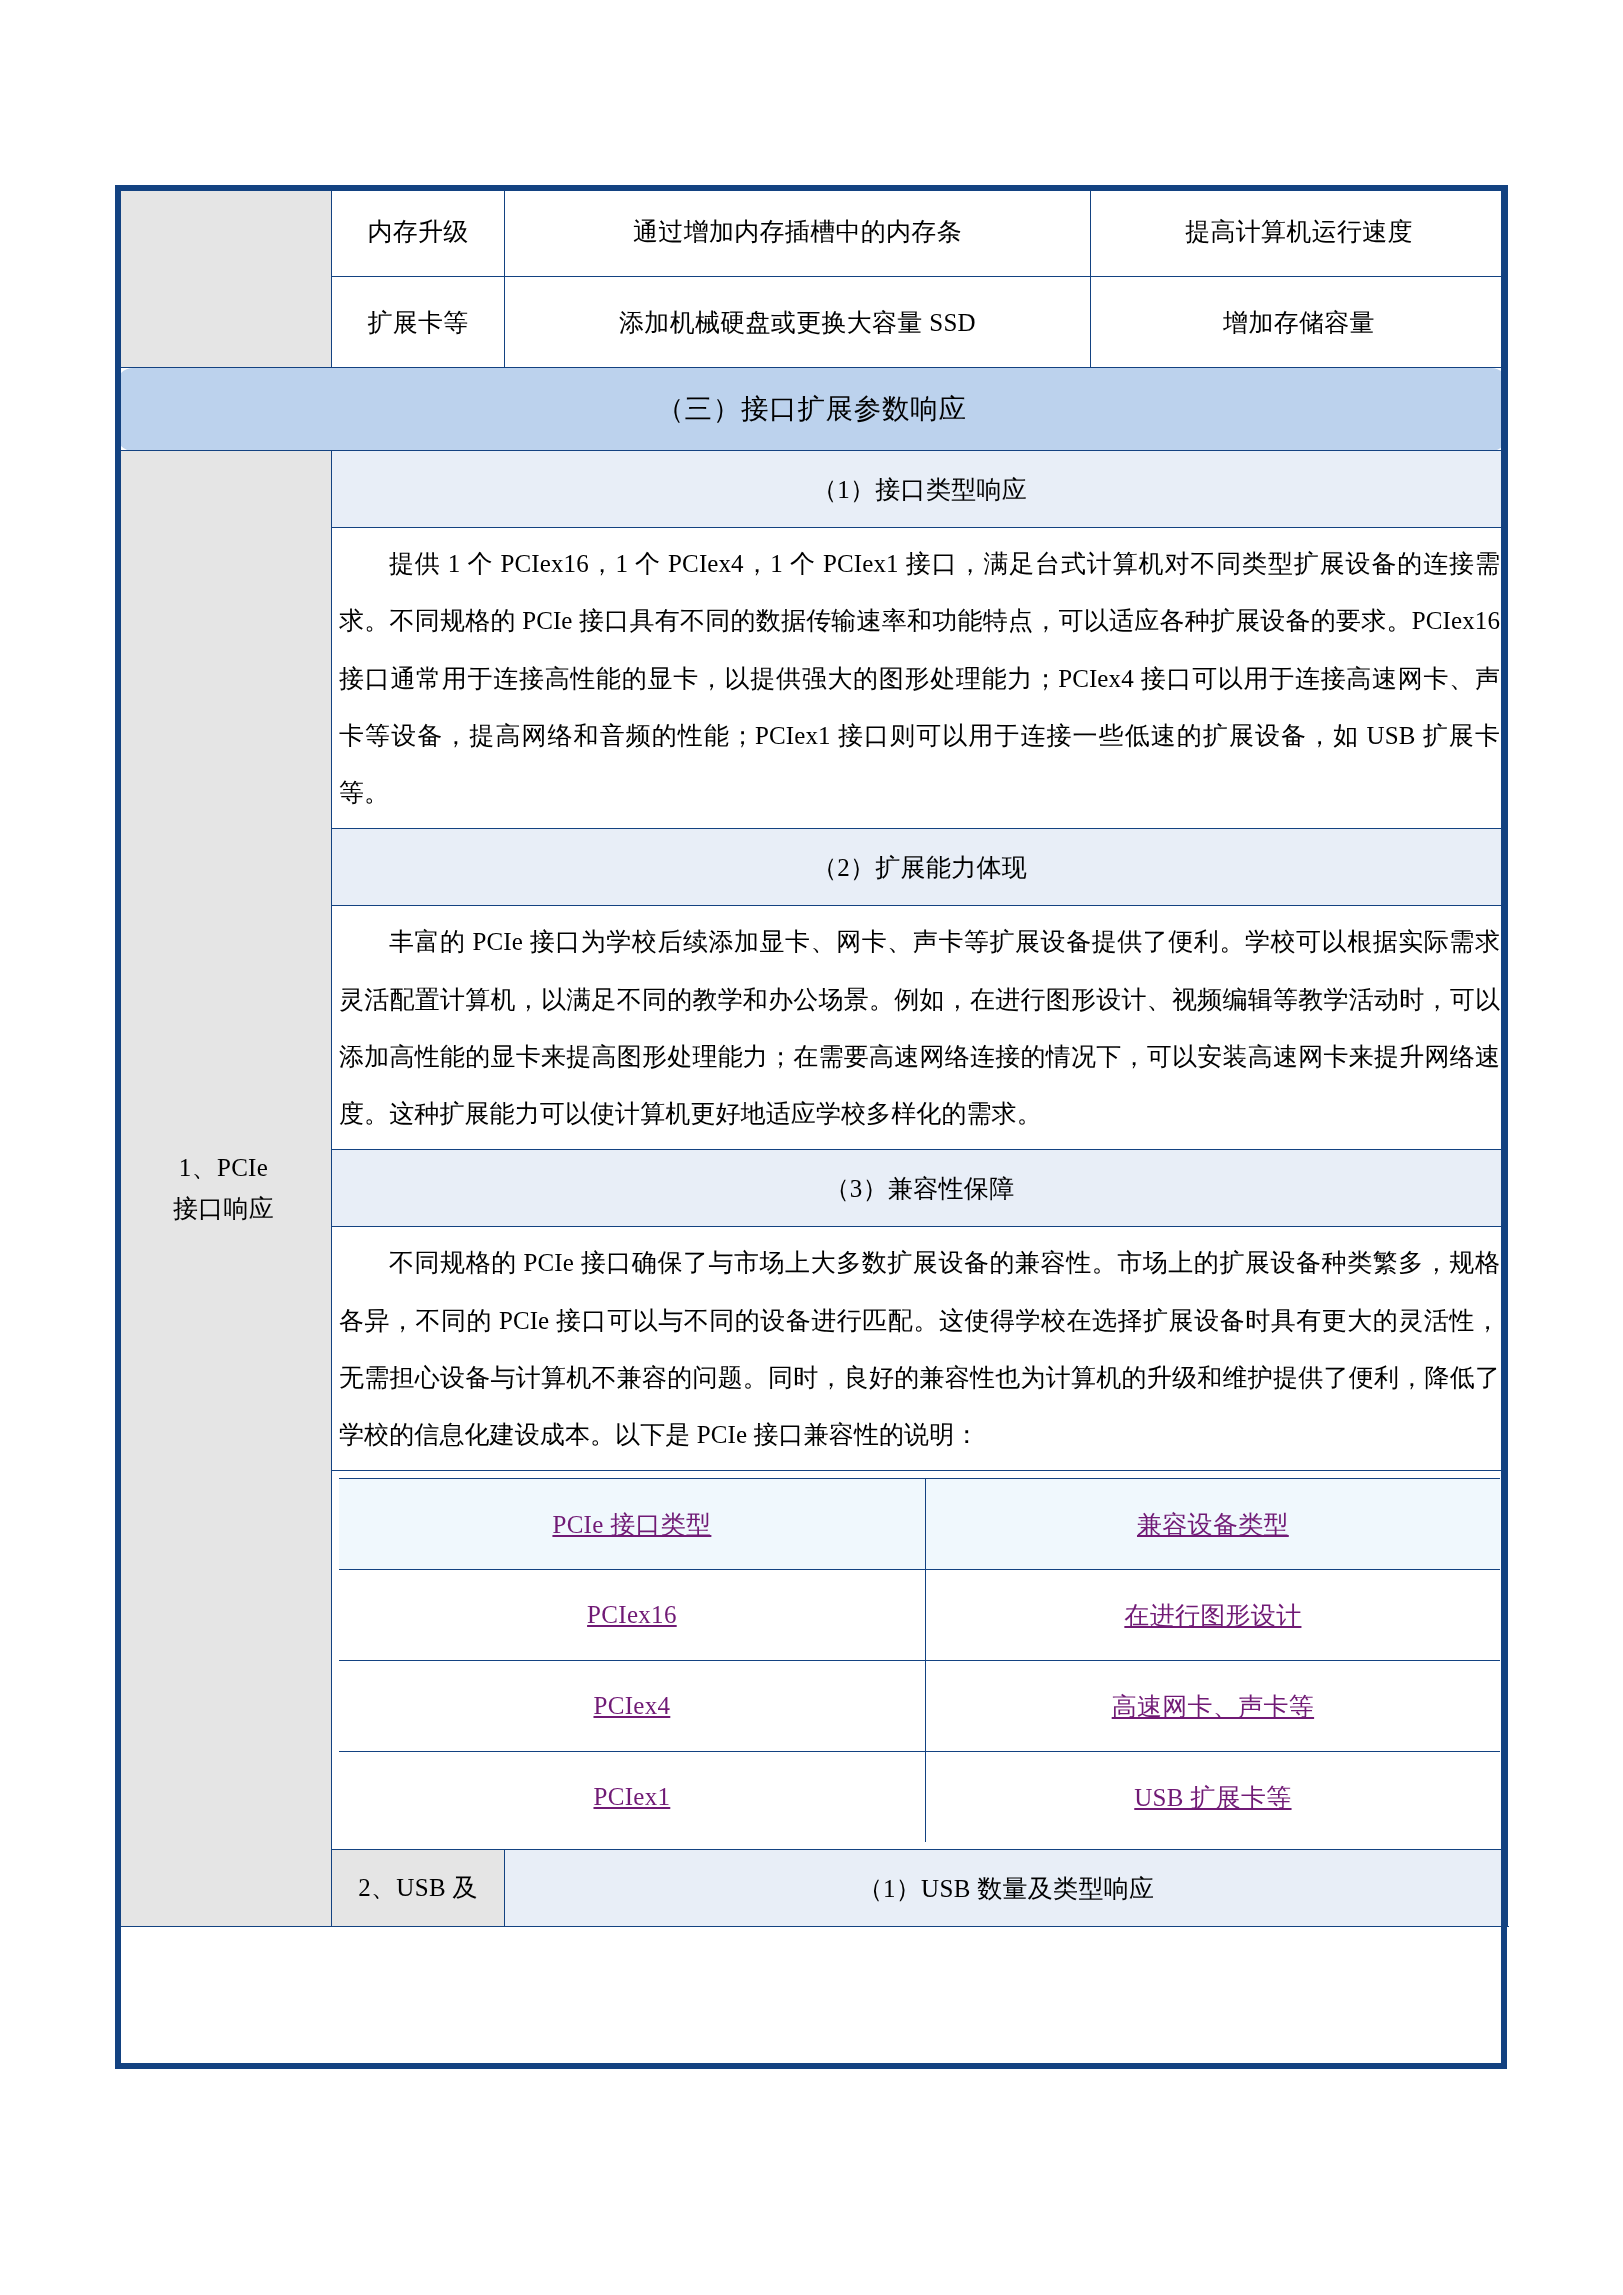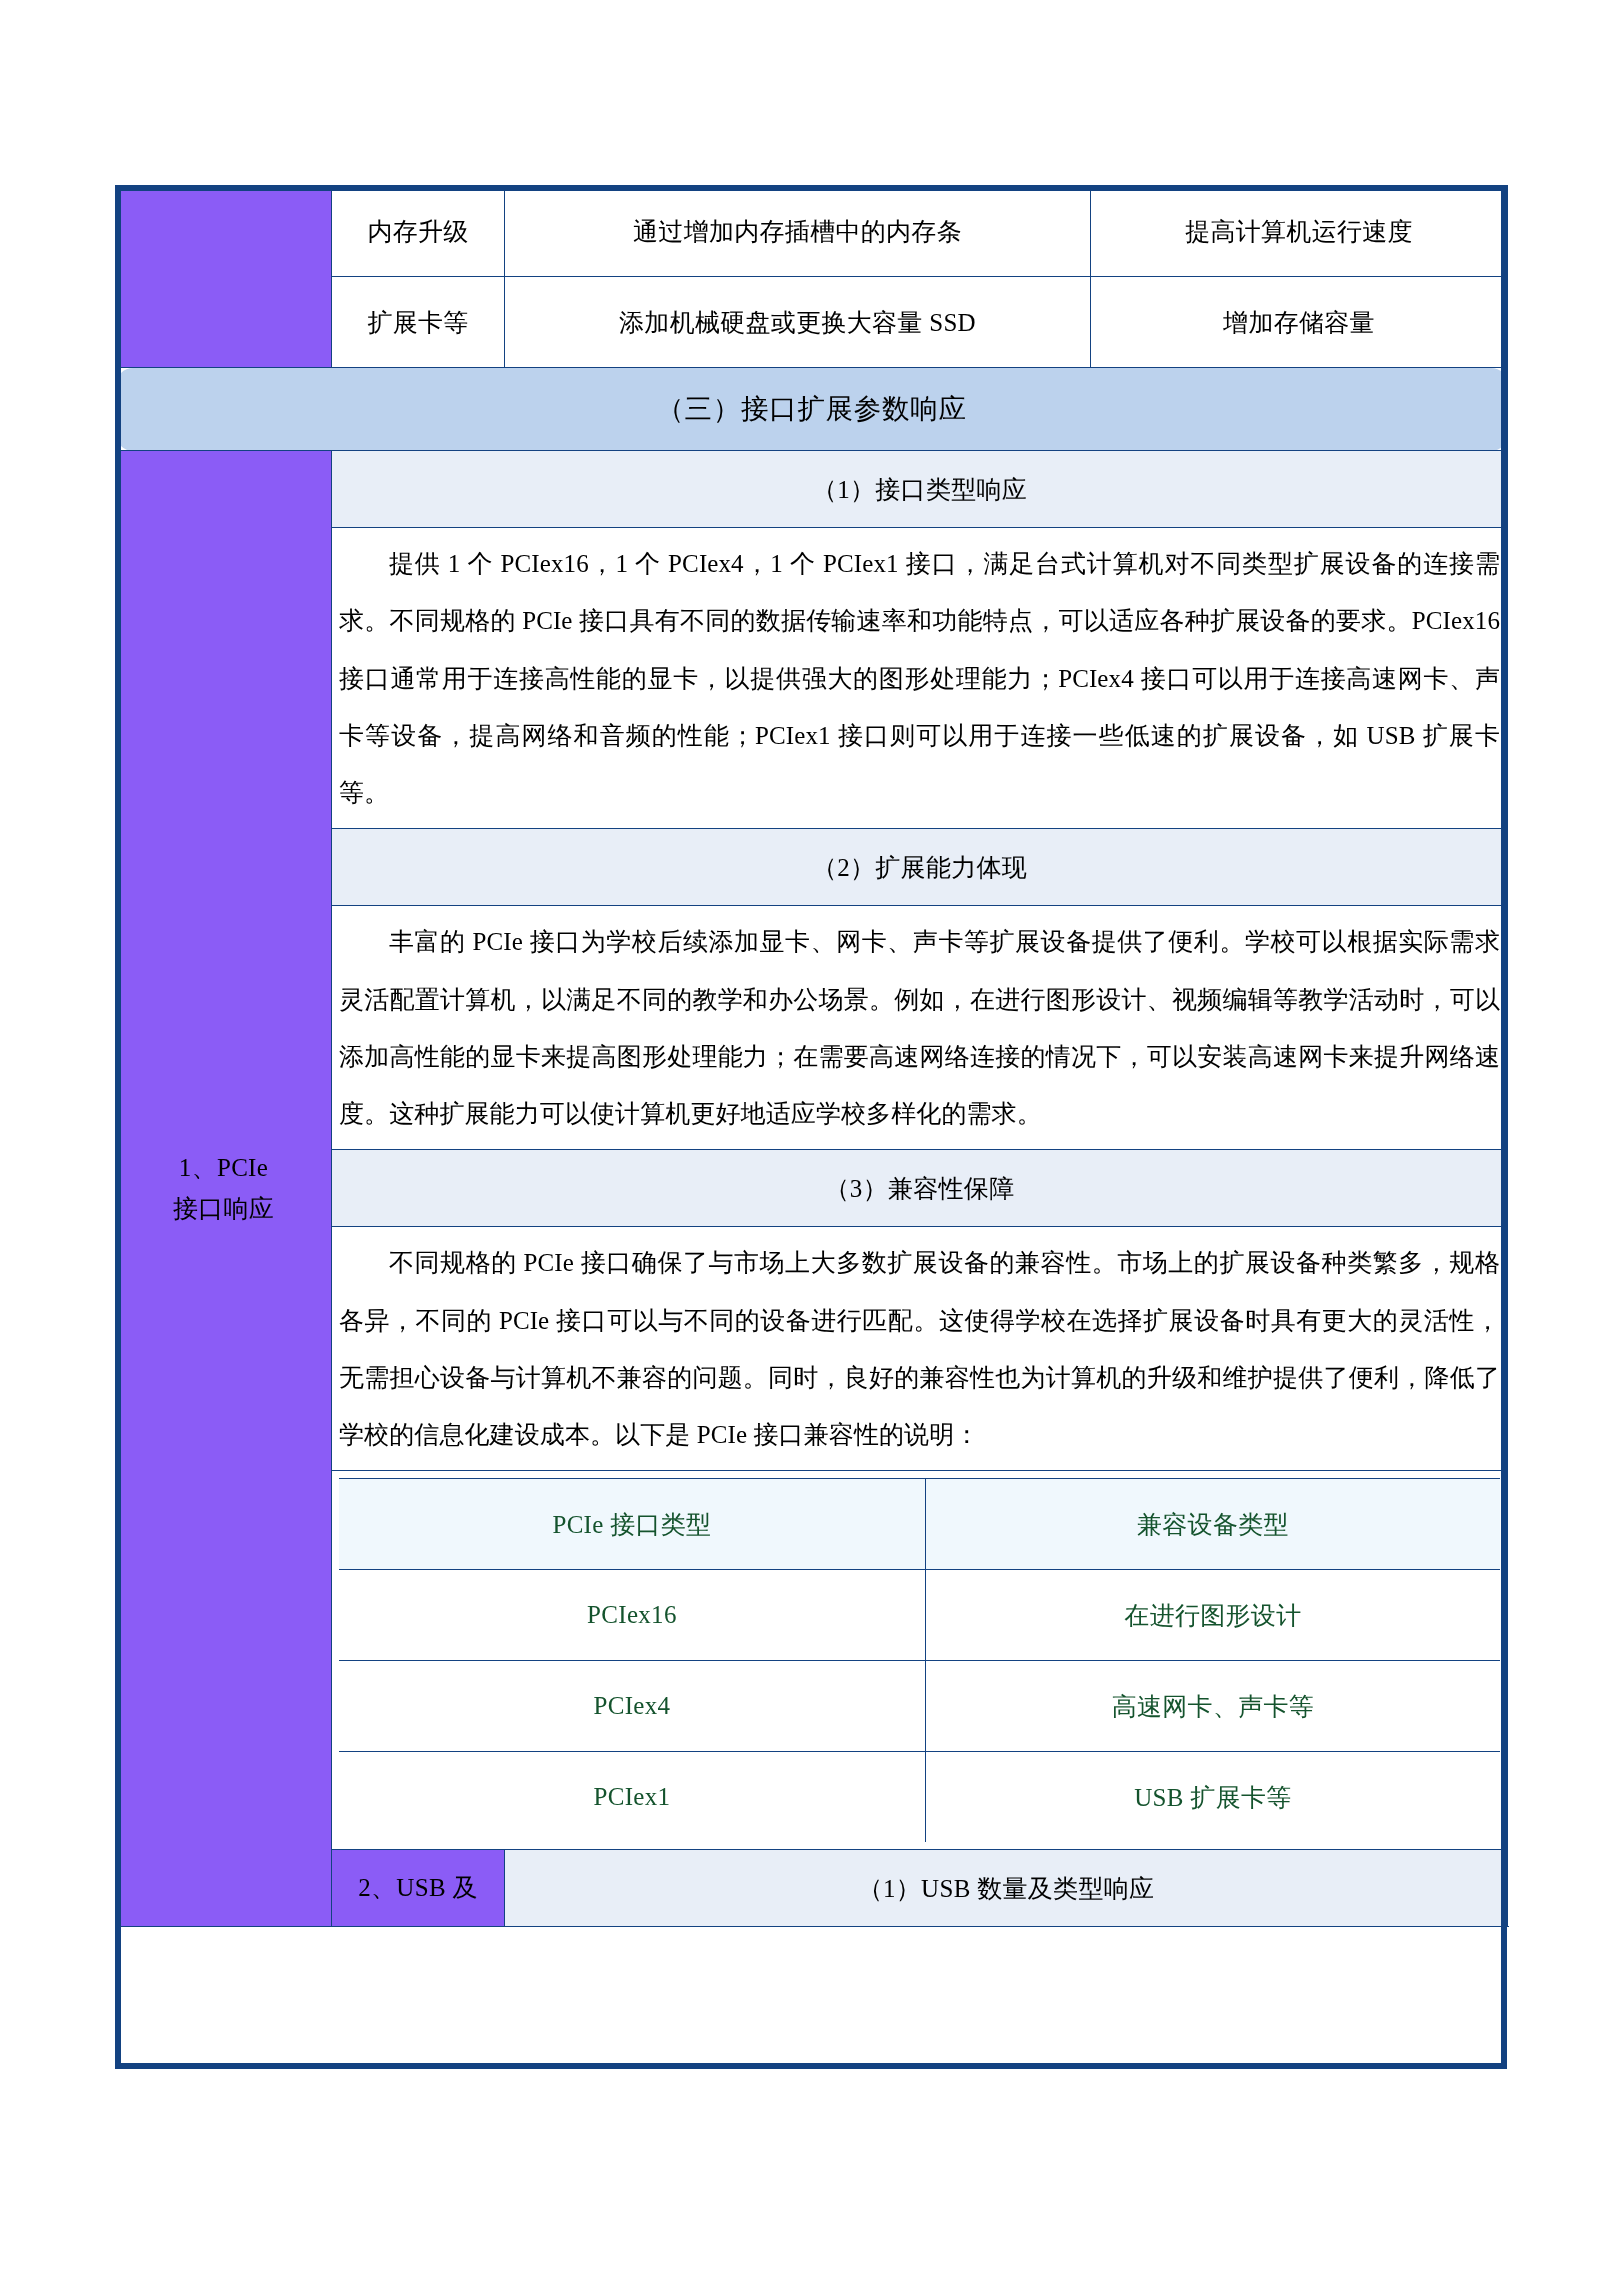--- a/index.html
+++ b/index.html
@@ -55,21 +55,21 @@
     top: 185px;
     width: 5.9px;
     height: 1884px;
     background: #134281;
   }
   .frame-left { left: 115px; }
   .frame-right { left: 1501px; }
 
   
   .col-label {
-    background: #8b5cf6;
+    background: #e5e5e5;
     text-align: center;
     font-size: 25px;
     line-height: 1.62;
     letter-spacing: 0.3px;
     color: #000000;
   }
 
   .band-section {
     background: #bcd2ed;
     text-align: center;
@@ -122,22 +122,23 @@
   table.inner {
     width: 100%;
     border-collapse: collapse;
     table-layout: fixed;
   }
   table.inner td {
     border: 1.3px solid #134281;
     text-align: center;
     font-size: 25px;
     height: 76px;
-    color: #14532d;
-    letter-spacing: 0.3px;
+    color: #701a75;
+    letter-spacing: 0.3px;
+    text-decoration: underline;
   }
   table.inner tr.inner-head td {
     background: #f0f8fd;
   }
   table.inner td.ib-left { border-left: none; }
   table.inner td.ib-right { border-right: none; }
   table.inner tr:last-child td { border-bottom: none; }
 
   .nowrap { white-space: nowrap; }
 </style>

